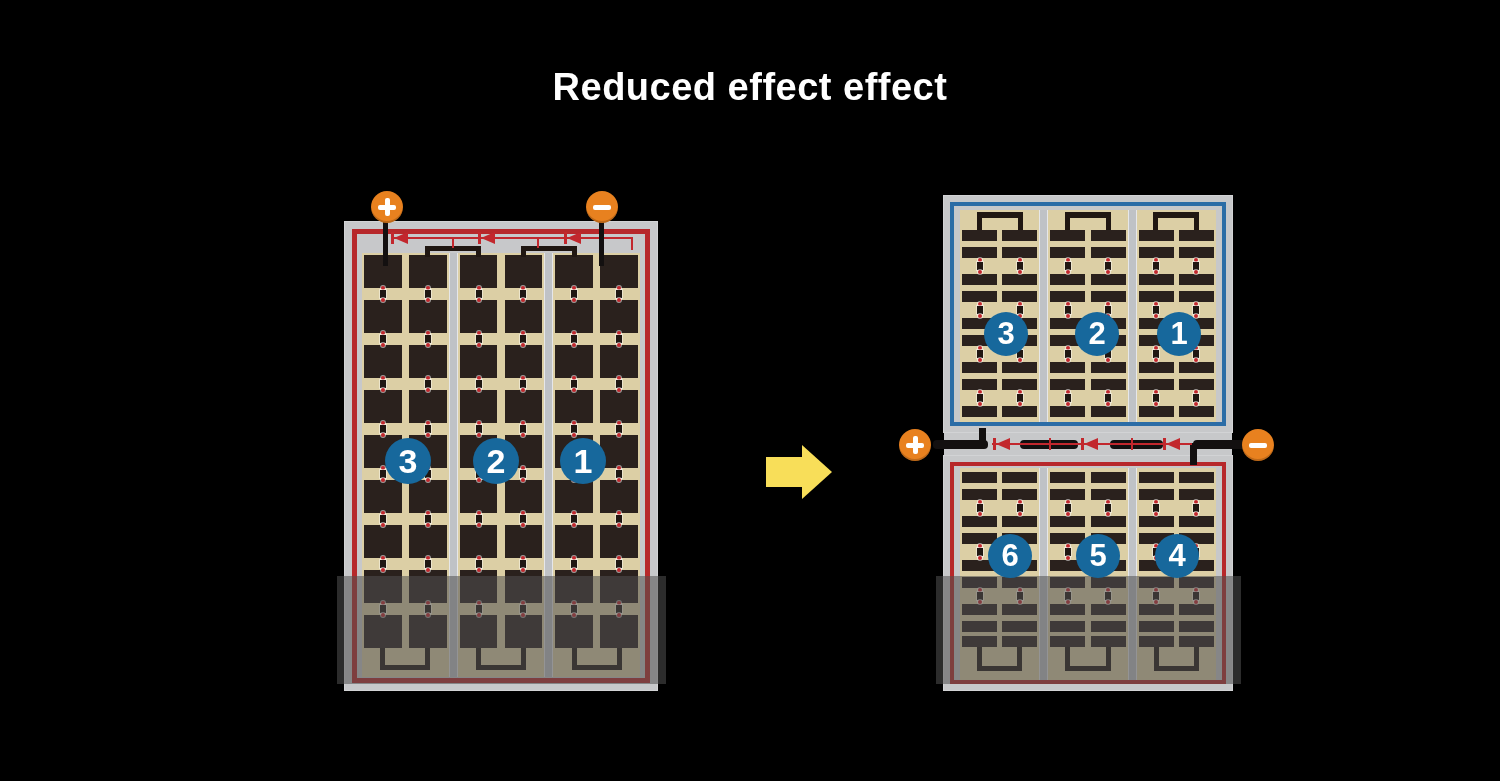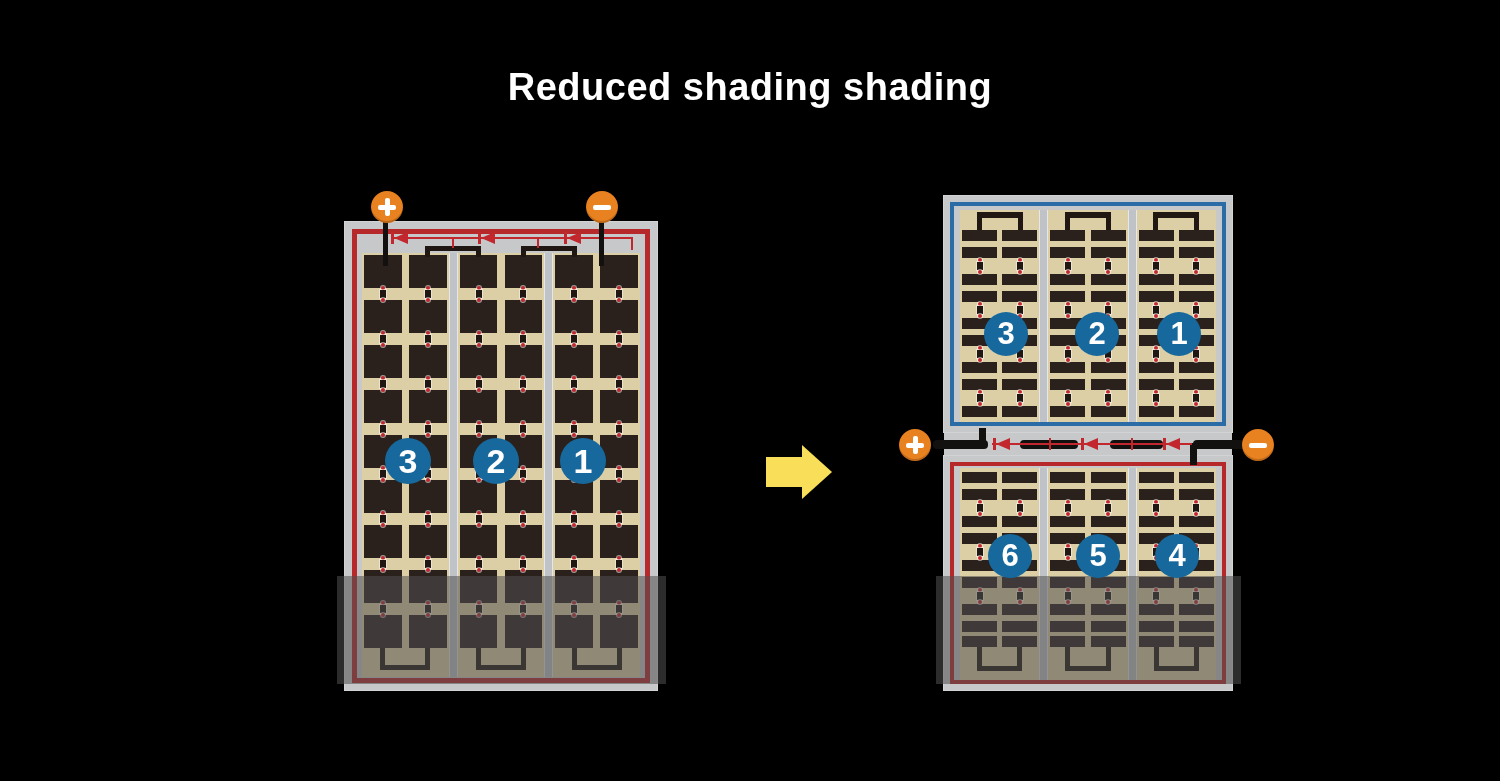--- a/index.html
+++ b/index.html
@@ -5,21 +5,21 @@
   html,body{margin:0;padding:0;background:#000;}
   body{width:1500px;height:781px;position:relative;overflow:hidden;
        font-family:"Liberation Sans","DejaVu Sans",sans-serif;}
   .stage{position:absolute;left:0;top:0;width:1500px;height:781px;}
   .title{position:absolute;left:0;right:0;top:66px;margin:0;text-align:center;
          color:#fff;font-size:38px;font-weight:800;letter-spacing:.5px;}
 </style>
 </head>
 <body>
 
-<h1 class="title">Reduced shading shading</h1>
+<h1 class="title">Reduced effect effect</h1>
 <div class="stage" id="stage">
     <div style="position: absolute; left: 345px; top: 222px; width: 312px; height: 468px; background: rgb(199, 200, 202); box-shadow: rgb(210, 211, 213) 0px 0px 0px 1px;">
       <div style="position: absolute; left: 7px; top: 7px; width: 288px; height: 444px; border: 5px solid rgb(183, 40, 43);"></div>
       <div style="position: absolute; left: 17px; top: 31px; width: 278px; height: 424px; background: rgb(220, 207, 165); overflow: hidden;">
         <div style="position: absolute; left: 2px; top: 2px; width: 37.8333px; height: 33px; background: rgb(42, 33, 29);"></div>
         <div style="position: absolute; left: 46.8333px; top: 2px; width: 37.8333px; height: 33px; background: rgb(42, 33, 29);"></div>
         <div style="position: absolute; left: 2px; top: 47px; width: 37.8333px; height: 33px; background: rgb(42, 33, 29);"></div>
         <div style="position: absolute; left: 46.8333px; top: 47px; width: 37.8333px; height: 33px; background: rgb(42, 33, 29);"></div>
         <div style="position: absolute; left: 2px; top: 92px; width: 37.8333px; height: 33px; background: rgb(42, 33, 29);"></div>
         <div style="position: absolute; left: 46.8333px; top: 92px; width: 37.8333px; height: 33px; background: rgb(42, 33, 29);"></div>

